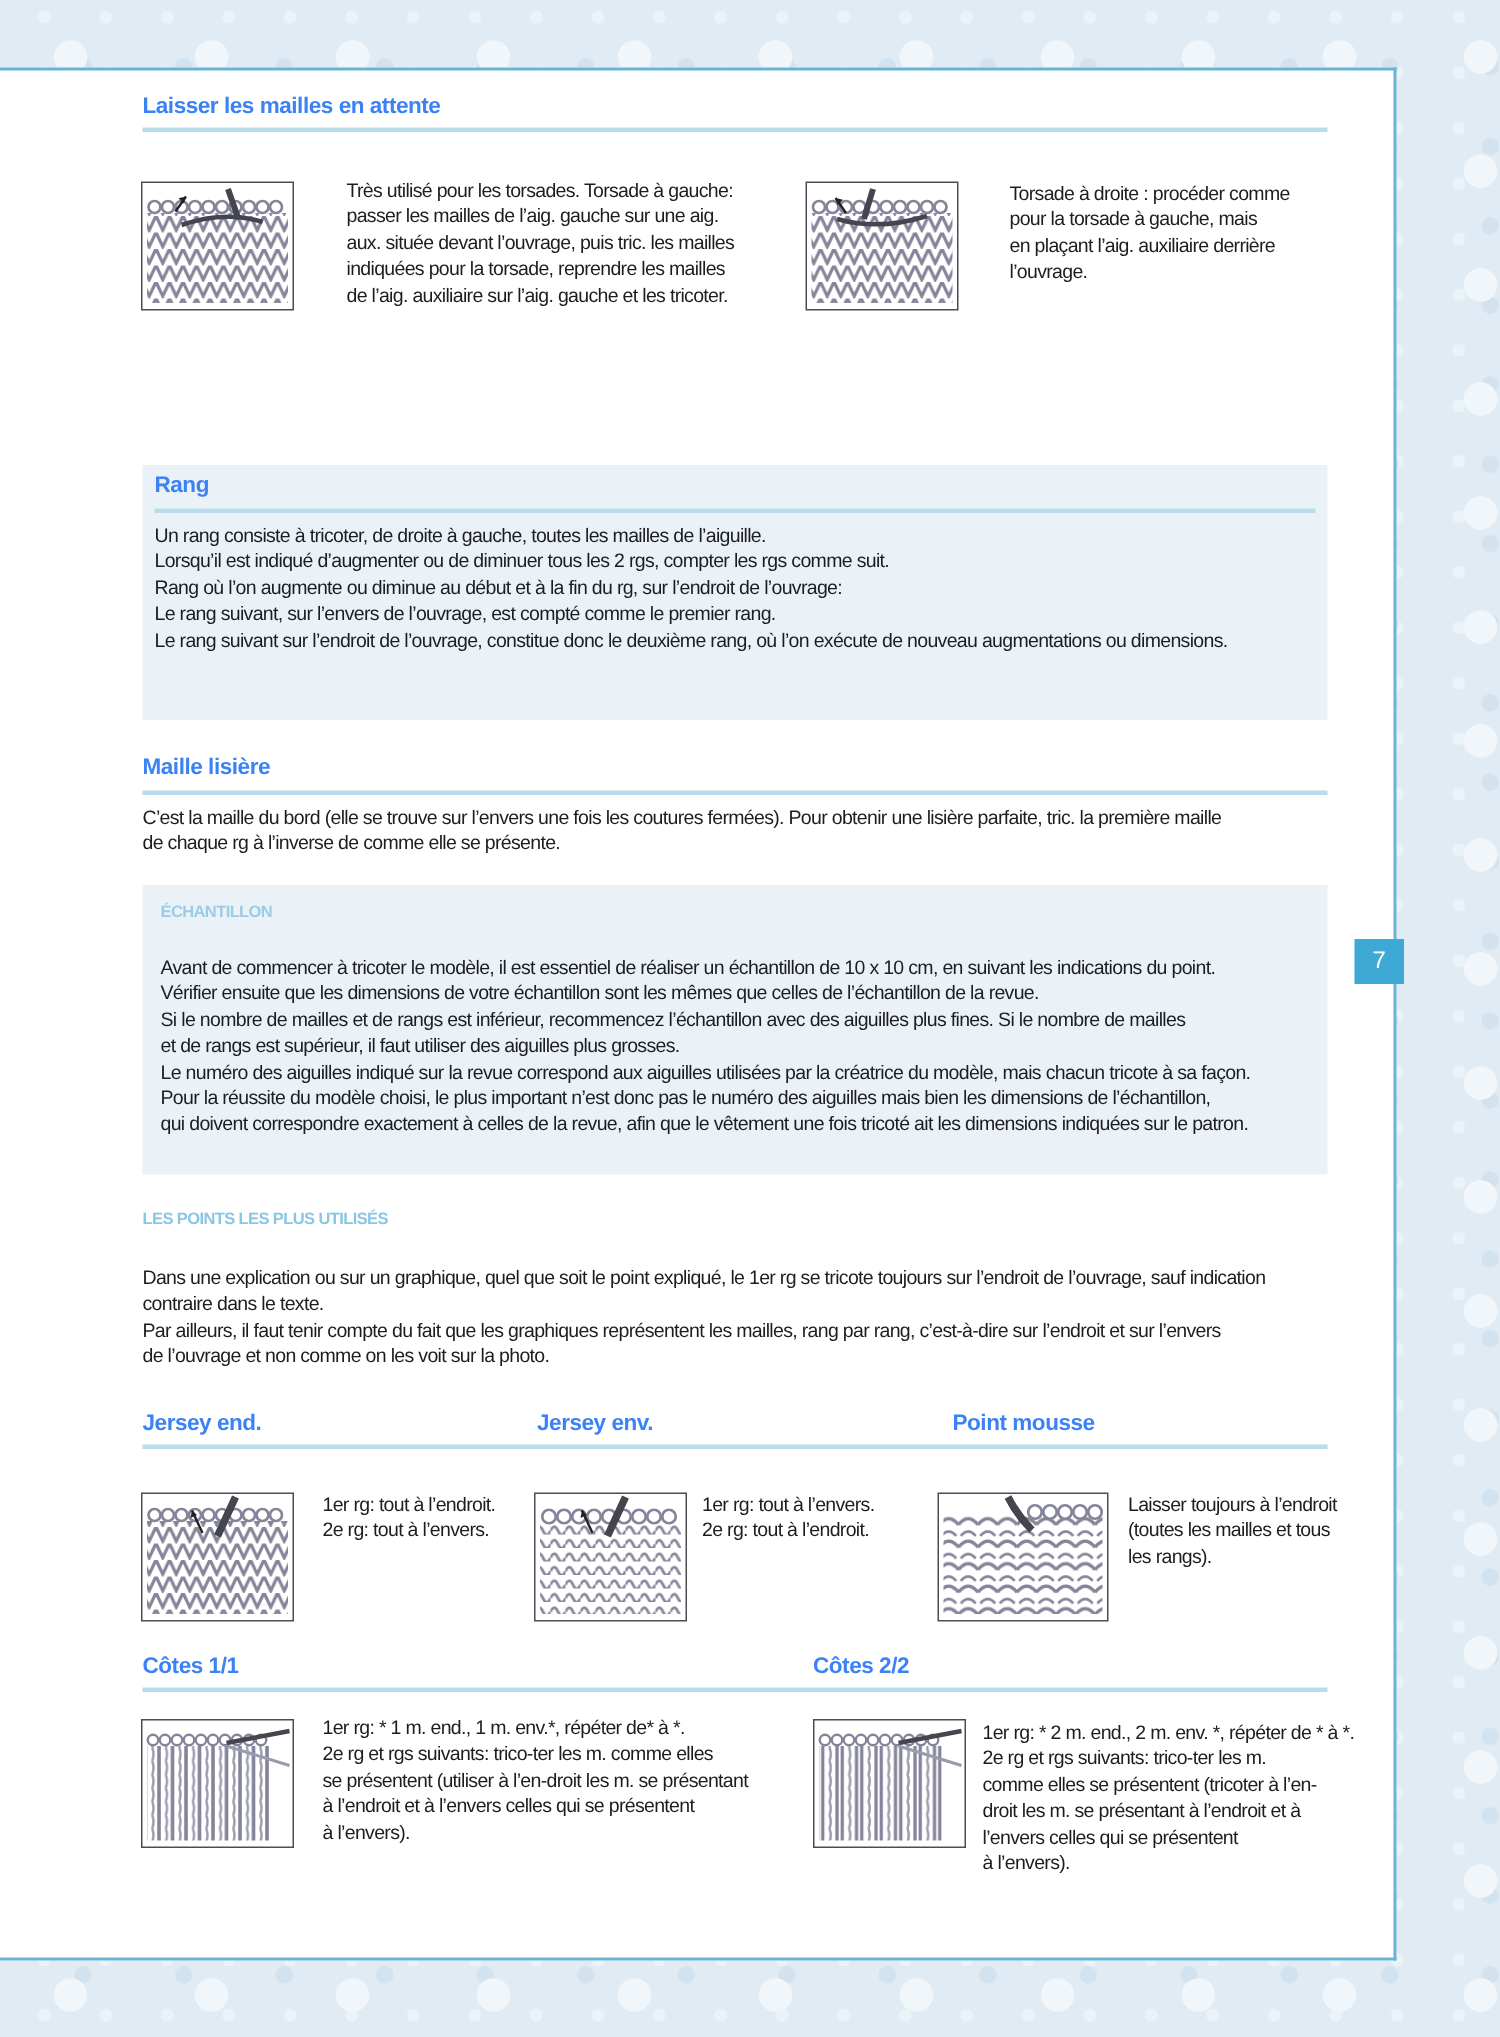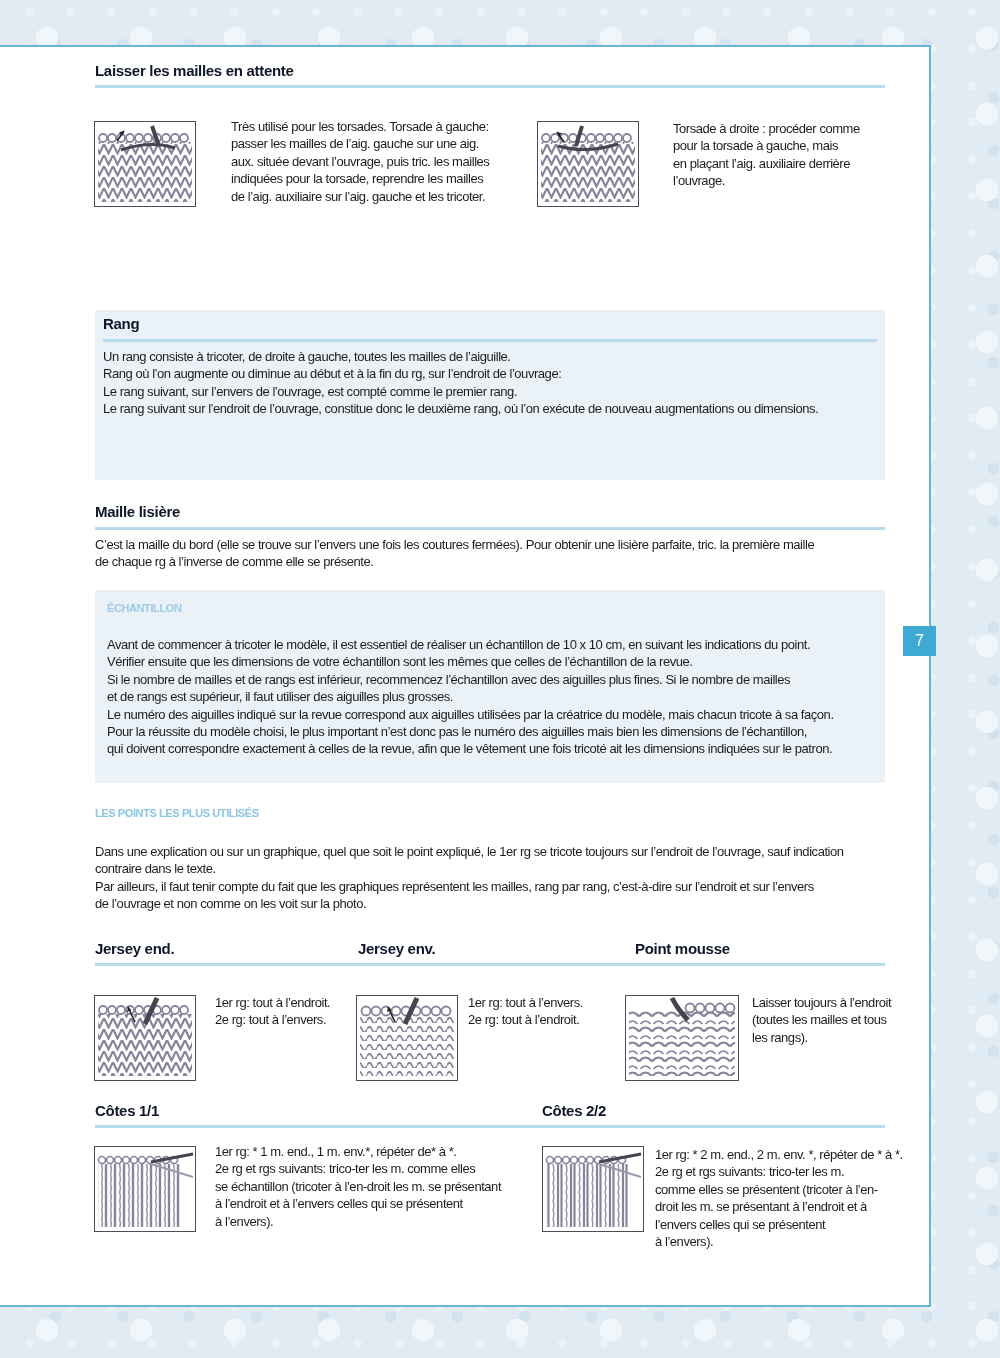--- a/index.html
+++ b/index.html
@@ -13,21 +13,21 @@
       radial-gradient(circle, #eaf3f8 15%, rgba(234,243,248,0) 16%);
     background-size:94px 76px, 67px 53px, 41px 37px;
     background-position:0 0, 22px 18px, 9px 30px;
   }
   .page{
     position:absolute;left:0;top:45px;width:931px;height:1262px;
     box-sizing:border-box;background:#ffffff;
     border:2px solid #68b4d6;border-left:none;
   }
   .h-small{
-    position:absolute;color:#0f172a;font-weight:bold;font-size:15px;
+    position:absolute;color:#3b82f6;font-weight:bold;font-size:15px;
     letter-spacing:-0.3px;white-space:nowrap;
   }
   .h-big{
     position:absolute;color:#9ccbe6;font-weight:bold;font-size:11px;
     letter-spacing:-0.4px;white-space:nowrap;
   }
   .rule{position:absolute;height:3px;background:#b7dcec;}
   .panel{position:absolute;background:#eaf2f8;}
   .txt .ln{
     font-size:13px;line-height:17.4px;color:#1d1d20;
@@ -119,20 +119,21 @@
       <div class="ln">pour la torsade à gauche, mais</div>
       <div class="ln">en plaçant l’aig. auxiliaire derrière</div>
       <div class="ln">l’ouvrage.</div>
     </div>
 
     <div class="panel" style="left:95px;top:263px;width:790px;height:170px"></div>
     <div class="h-small" style="left:103px;top:268px">Rang</div>
     <div class="rule" style="left:103px;top:292px;width:774px"></div>
     <div class="txt" style="left:103px;top:301px">
       <div class="ln">Un rang consiste à tricoter, de droite à gauche, toutes les mailles de l’aiguille.</div>
+      <div class="ln">Lorsqu’il est indiqué d’augmenter ou de diminuer tous les 2 rgs, compter les rgs comme suit.</div>
       <div class="ln">Rang où l’on augmente ou diminue au début et à la fin du rg, sur l’endroit de l’ouvrage:</div>
       <div class="ln">Le rang suivant, sur l’envers de l’ouvrage, est compté comme le premier rang.</div>
       <div class="ln">Le rang suivant sur l’endroit de l’ouvrage, constitue donc le deuxième rang, où l’on exécute de nouveau augmentations ou dimensions.</div>
     </div>
 
     <div class="h-small" style="left:95px;top:456px">Maille lisière</div>
     <div class="rule" style="left:95px;top:480px;width:790px"></div>
     <div class="txt" style="left:95px;top:489px">
       <div class="ln">C’est la maille du bord (elle se trouve sur l’envers une fois les coutures fermées). Pour obtenir une lisière parfaite, tric. la première maille</div>
       <div class="ln">de chaque rg à l’inverse de comme elle se présente.</div>
@@ -272,21 +273,21 @@
             <circle cx="71" cy="13" r="3.5"></circle>
             <circle cx="79" cy="13" r="3.5"></circle>
         </g>
         <path d="M56,15 L98,7" stroke="#45454f" stroke-width="3"></path>
         <path d="M56,17 L98,30" stroke="#9a9aae" stroke-width="2"></path>
       </svg>
     </div>
     <div class="txt" style="left:215px;top:1096px">
       <div class="ln">1er rg: * 1 m. end., 1 m. env.*, répéter de* à *.</div>
       <div class="ln">2e rg et rgs suivants: trico-ter les m. comme elles</div>
-      <div class="ln">se échantillon (tricoter à l’en-droit les m. se présentant</div>
+      <div class="ln">se présentent (utiliser à l’en-droit les m. se présentant</div>
       <div class="ln">à l’endroit et à l’envers celles qui se présentent</div>
       <div class="ln">à l’envers).</div>
     </div>
 
     <div class="swatch" style="left:542px;top:1099px">
       <svg viewBox="0 0 100 84">
         <defs>
             <pattern id="prG" width="13" height="9" patternUnits="userSpaceOnUse">
           <path d="M2,0 L2,9" stroke="#84849a" stroke-width="2.2" fill="none"></path>
           <path d="M5.5,0 L5.5,9" stroke="#84849a" stroke-width="2.2" fill="none"></path>

